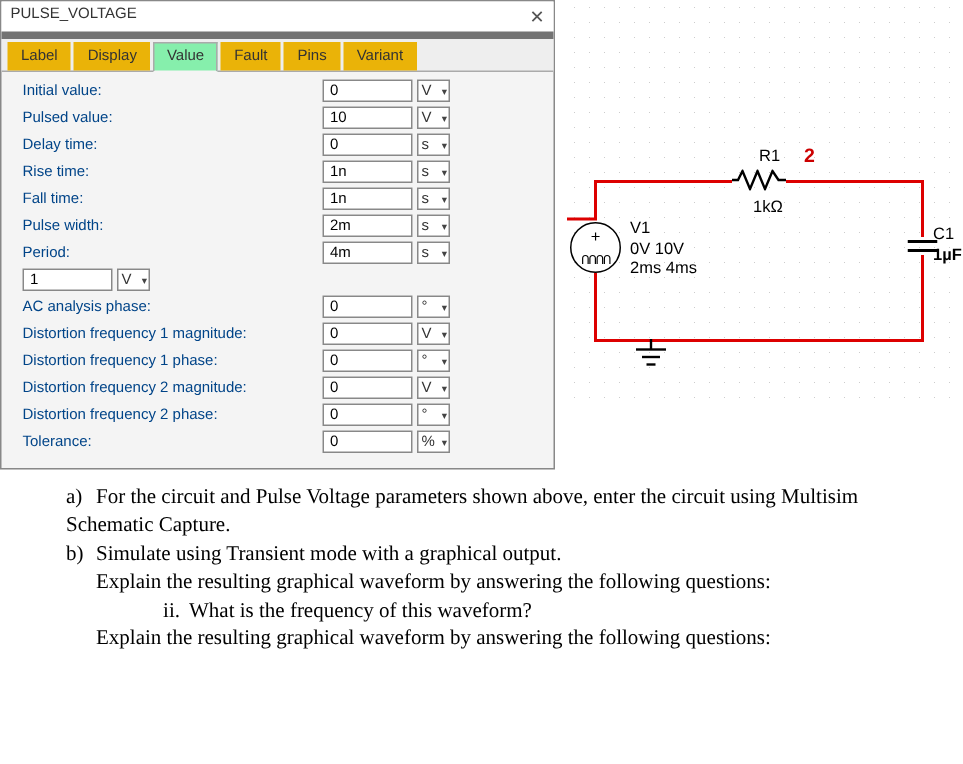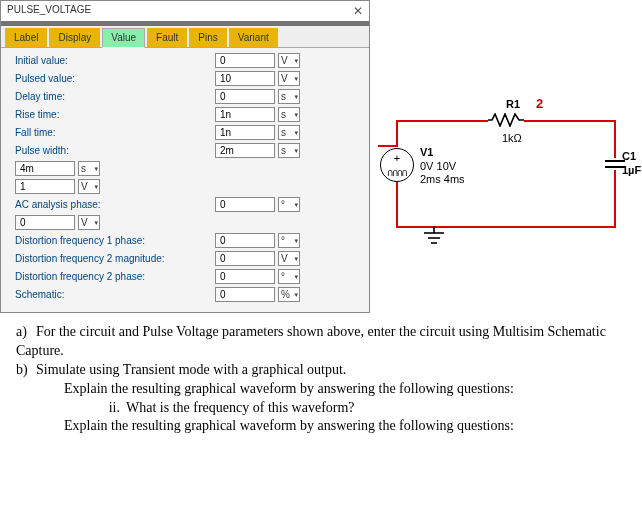--- a/index.html
+++ b/index.html
@@ -114,21 +114,21 @@
       flex: 1;
       position: relative;
       background-image: radial-gradient(circle, #ccc 0.5px, transparent 0.5px);
       background-size: 10px 10px;
       background-position: 0 0;
       height: 270px;
     }
     .wire { position: absolute; background: #d00; }
     .wire.h { height: 2px; }
     .wire.v { width: 2px; }
-    .comp-label { position: absolute; font-size: 11px; font-weight: bold; font-family: Arial; color: #000; }
+    .comp-label { position: absolute; font-size: 11px; font-weight: normal; font-family: Arial; color: #000; }
     .node-num { position: absolute; color: #c00; font-weight: bold; font-size: 13px; }
     .resistor {
       position: absolute;
       width: 36px; height: 14px;
     }
     .capacitor { position: absolute; }
     .ground { position: absolute; }
     .source {
       position: absolute;
       width: 34px; height: 34px;
@@ -142,21 +142,21 @@
     .questions {
       font-family: 'Times New Roman', serif;
       font-size: 14px;
       padding: 10px 12px 4px 10px;
       line-height: 1.35;
       color: #000;
     }
     .questions .letter { display: inline-block; width: 20px; }
     .questions .indent1 { padding-left: 54px; }
     .questions .indent2 { padding-left: 92px; }
-    .questions .indent0 { padding-left: 6px;}
+    .questions .indent0 { padding-left: 6px; margin-left: 28px;}
   </style>
 </head>
 <body>
 
 <div class="top-row">
 
   <div class="dialog">
     <div class="titlebar">
       <span>PULSE_VOLTAGE</span>
       <span class="close-icon">✕</span>
@@ -212,20 +212,21 @@
         </div>
         <div class="field-row">
           <span class="field-label">Pulse width:</span>
           <input class="field-input" value="2m" style="">
           <span class="unit-dd">
             <span>s</span>
             <span class="chev">▾</span>
           </span>
         </div>
         <div class="field-row">
+          <span class="field-label">Period:</span>
           <input class="field-input" value="4m" style="">
           <span class="unit-dd">
             <span>s</span>
             <span class="chev">▾</span>
           </span>
         </div>
         <div class="field-row">
           <input class="field-input" value="1" style="">
           <span class="unit-dd">
             <span>V</span>
@@ -234,20 +235,21 @@
         </div>
         <div class="field-row">
           <span class="field-label">AC analysis phase:</span>
           <input class="field-input" value="0" style="">
           <span class="unit-dd">
             <span>°</span>
             <span class="chev">▾</span>
           </span>
         </div>
         <div class="field-row">
+          <span class="field-label">Distortion frequency 1 magnitude:</span>
           <input class="field-input" value="0" style="">
           <span class="unit-dd">
             <span>V</span>
             <span class="chev">▾</span>
           </span>
         </div>
         <div class="field-row">
           <span class="field-label">Distortion frequency 1 phase:</span>
           <input class="field-input" value="0" style="">
           <span class="unit-dd">
@@ -265,21 +267,21 @@
         </div>
         <div class="field-row">
           <span class="field-label">Distortion frequency 2 phase:</span>
           <input class="field-input" value="0" style="">
           <span class="unit-dd">
             <span>°</span>
             <span class="chev">▾</span>
           </span>
         </div>
         <div class="field-row">
-          <span class="field-label">Schematic:</span>
+          <span class="field-label">Tolerance:</span>
           <input class="field-input" value="0" style="">
           <span class="unit-dd">
             <span>%</span>
             <span class="chev">▾</span>
           </span>
         </div>
       </div>
   </div>
 
   <div class="circuit">

